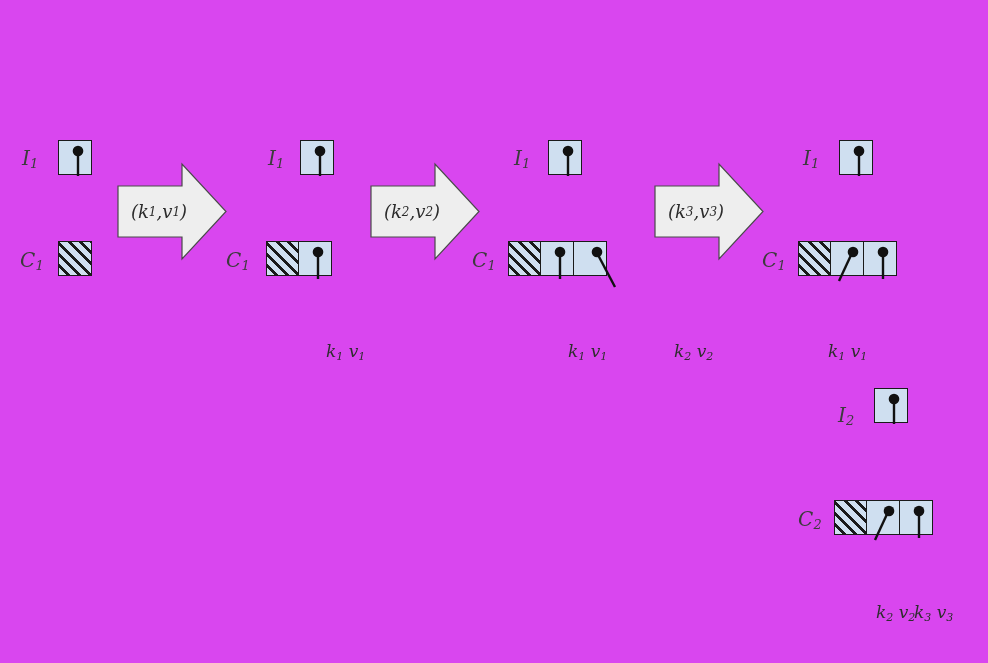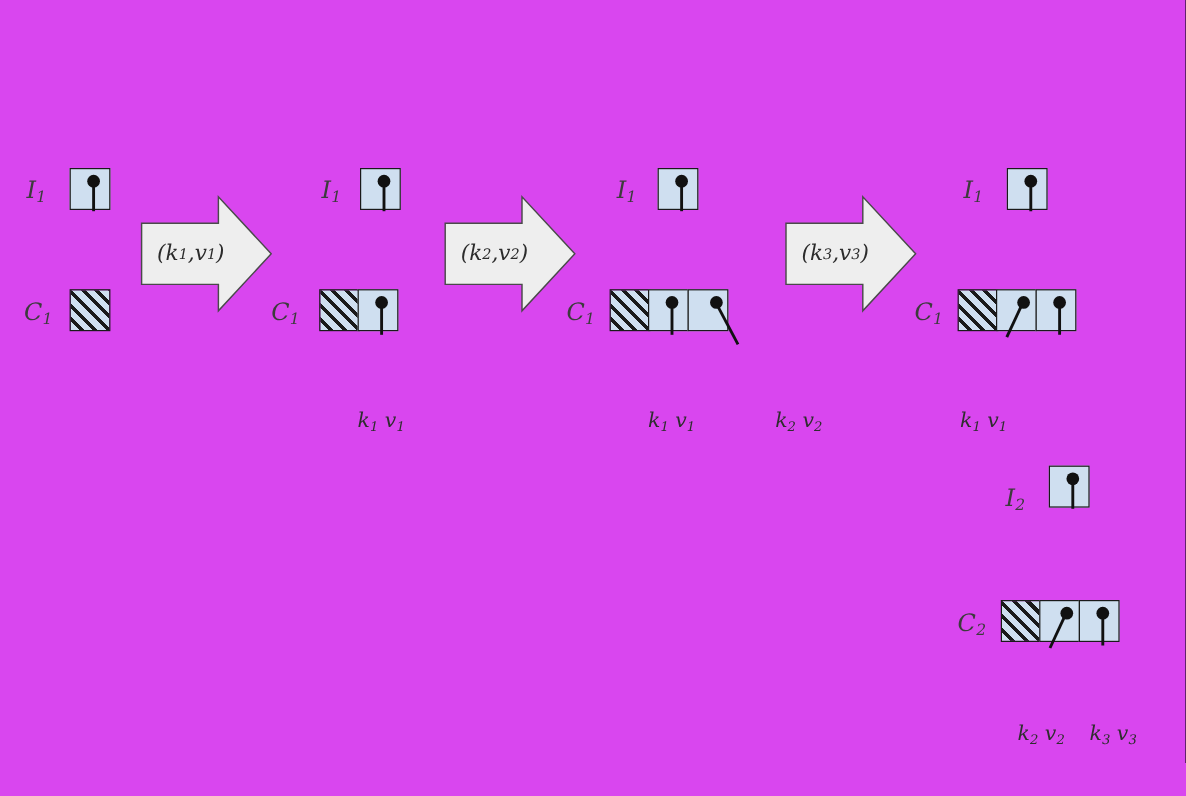--- a/index.html
+++ b/index.html
@@ -34,20 +34,21 @@
   }
 
   .caption {
     position: absolute;
     color: #2e2e2e;
     font-family: "DejaVu Serif", serif;
     font-style: italic;
     font-size: 17px;
     line-height: 1;
     white-space: nowrap;
+    margin-left: 28px;
   }
   .caption .sub {
     font-size: 11px;
     vertical-align: -3px;
   }
 
   
   .cellrow {
     position: absolute;
     display: flex;
@@ -331,17 +332,17 @@
       <svg class="pin-svg" viewBox="0 0 44 54">
         <line x1="22" y1="13" x2="22" y2="40" stroke="#111" stroke-width="2.4"></line>
         <circle cx="22" cy="13" r="5.3" fill="#111"></circle>
       </svg>
     </div>
   </div>
 
   <div class="caption" style="left:848px; top:604px;">
     <span>k</span><span class="sub">2</span>&nbsp;<span>v</span><span class="sub">2</span>
   </div>
-  <div class="caption" style="left:908px; top:604px;">
+  <div class="caption" style="left:886px; top:604px;">
     <span>k</span><span class="sub">3</span>&nbsp;<span>v</span><span class="sub">3</span>
   </div>
 
 </div>
 
 </body></html>

